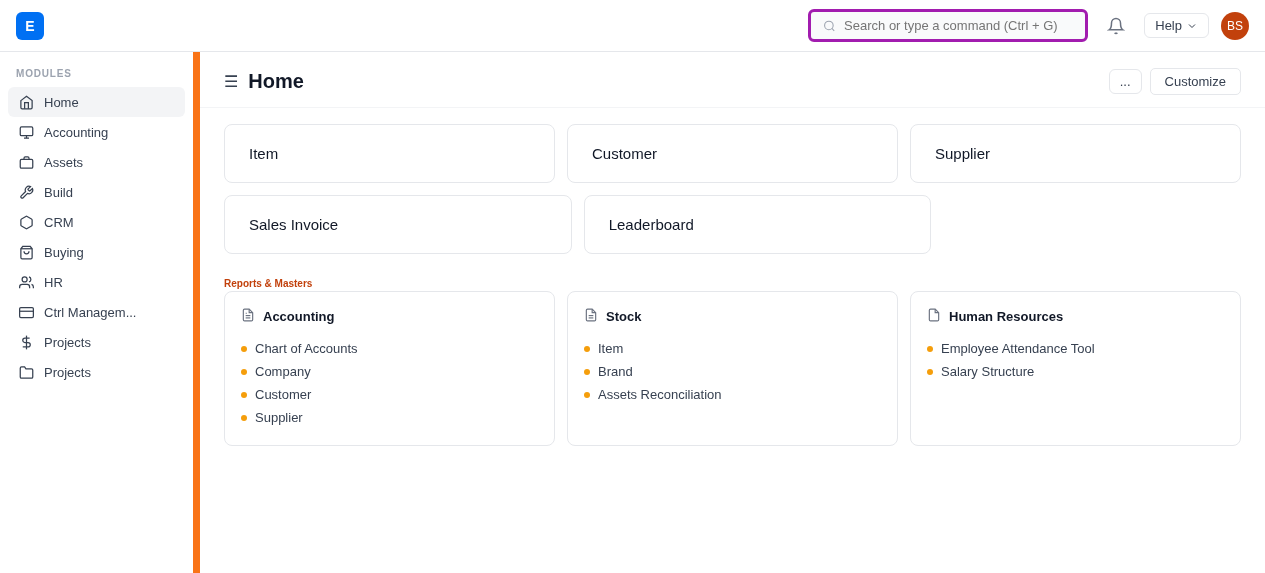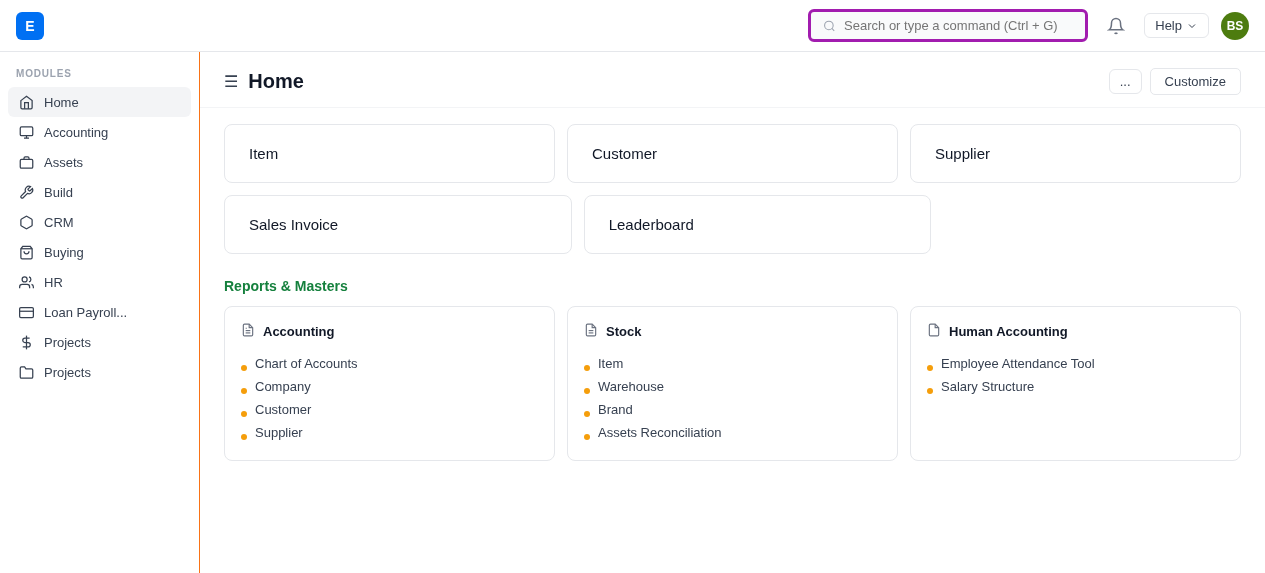--- a/index.html
+++ b/index.html
@@ -5,27 +5,27 @@
     * { margin: 0; padding: 0; box-sizing: border-box; }
     body { font-family: -apple-system, BlinkMacSystemFont, 'Segoe UI', sans-serif; background: #fff; display: flex; flex-direction: column; height: 573px; overflow: hidden; }
 
     
     .topbar { display: flex; align-items: center; padding: 0 16px; height: 52px; border-bottom: 1px solid #e5e7eb; gap: 12px; flex-shrink: 0; }
     .app-icon { width: 28px; height: 28px; background: #0070f3; border-radius: 6px; display: flex; align-items: center; justify-content: center; color: #fff; font-weight: 700; font-size: 14px; flex-shrink: 0; }
     .search-bar { margin-left: auto; display: flex; align-items: center; background: #f9fafb; border: 3px solid #a21caf; border-radius: 6px; padding: 6px 12px; gap: 8px; width: 280px; cursor: text; }
     .search-bar input { border: none; background: transparent; outline: none; font-size: 13px; color: #6b7280; width: 100%; }
     .bell-icon { width: 32px; height: 32px; display: flex; align-items: center; justify-content: center; cursor: pointer; color: #6b7280; position: relative; }
     .help-btn { display: flex; align-items: center; gap: 4px; padding: 4px 10px; border: 1px solid #e5e7eb; border-radius: 6px; font-size: 13px; cursor: pointer; color: #374151; }
-    .avatar { width: 28px; height: 28px; background: #4d7c0f; border-radius: 50%; display: flex; align-items: center; justify-content: center; color: #fff; font-size: 12px; font-weight: 700; }
+    .avatar { width: 28px; height: 28px; background: #c2410c; border-radius: 50%; display: flex; align-items: center; justify-content: center; color: #fff; font-size: 12px; font-weight: 400; }
 
     
     .layout { display: flex; flex: 1; overflow: hidden; }
 
     
-    .sidebar { width: 200px; border-right: 1px solid #f97316; padding: 12px 8px; overflow-y: auto; flex-shrink: 0; }
+    .sidebar { width: 200px; border-right: 7px solid #f97316; padding: 12px 8px; overflow-y: auto; flex-shrink: 0; }
     .sidebar-modules-label { font-size: 10px; font-weight: 600; color: #9ca3af; letter-spacing: 0.08em; padding: 4px 8px 8px; text-transform: uppercase; }
     .sidebar-item { display: flex; align-items: center; gap: 10px; padding: 7px 10px; border-radius: 6px; cursor: pointer; font-size: 13px; color: #374151; }
     .sidebar-item.active { background: #f3f4f6; font-weight: 500; }
     .sidebar-icon { width: 16px; height: 16px; flex-shrink: 0; display: flex; align-items: center; justify-content: center; }
 
     
     .main { flex: 1; overflow-y: auto; padding: 0; }
 
     
     .page-header { display: flex; align-items: center; justify-content: space-between; padding: 16px 24px 12px; border-bottom: 1px solid #f3f4f6; }
@@ -35,26 +35,26 @@
     .header-actions { display: flex; align-items: center; gap: 8px; }
     .more-btn { padding: 4px 10px; border: 1px solid #e5e7eb; border-radius: 6px; font-size: 13px; cursor: pointer; color: #374151; background: #fff; }
     .customize-btn { padding: 5px 14px; border: 1px solid #e5e7eb; border-radius: 5px; font-size: 13px; cursor: pointer; background: #fff; color: #374151; font-weight: 500; }
 
     
     .quick-cards { display: flex; gap: 12px; padding: 16px 24px 8px; flex-wrap: wrap; }
     .quick-card { border: 1px solid #e5e7eb; border-radius: 8px; padding: 20px 24px; font-size: 15px; font-weight: 500; color: #111827; cursor: pointer; min-width: 160px; flex: 1; max-width: 380px; }
 
     
     .reports-section { padding: 16px 24px 8px; }
-    .reports-title { font-size: 14px; font-weight: 600; color: #15803d; margin-bottom: 12px; }
+    .reports-title { font-size: 10px; font-weight: 600; color: #c2410c; margin-bottom: 2px; }
     .reports-grid { display: grid; grid-template-columns: 1fr 1fr 1fr; gap: 12px; }
     .report-card { border: 1px solid #e5e7eb; border-radius: 8px; padding: 16px; }
     .report-card-header { display: flex; align-items: center; gap: 8px; font-size: 13px; font-weight: 600; color: #111827; margin-bottom: 12px; }
     .report-card-icon { color: #6b7280; font-size: 14px; }
-    .report-item { display: flex; align-items: flex-end; gap: 8px; padding: 4px 0; font-size: 13px; color: #374151; cursor: pointer; }
+    .report-item { display: flex; align-items: center; gap: 8px; padding: 4px 0; font-size: 13px; color: #374151; cursor: pointer; }
     .report-bullet { width: 6px; height: 6px; background: #f59e0b; border-radius: 50%; flex-shrink: 0; }
   </style>
 </head>
 <body>
 
 <div class="topbar">
   <div class="app-icon">E</div>
   <div class="search-bar">
     <svg width="14" height="14" viewBox="0 0 24 24" fill="none" stroke="#9ca3af" stroke-width="2">
         <circle cx="11" cy="11" r="8"></circle>
@@ -146,21 +146,21 @@
       </span>
       <span>HR</span>
     </div>
     <div class="sidebar-item">
       <span class="sidebar-icon">
         <svg width="15" height="15" viewBox="0 0 24 24" fill="none" stroke="currentColor" stroke-width="2">
             <rect x="1" y="4" width="22" height="16" rx="2" ry="2"></rect>
             <line x1="1" y1="10" x2="23" y2="10"></line>
           </svg>
       </span>
-      <span>Loan Payroll...</span>
+      <span>Ctrl Managem...</span>
     </div>
     <div class="sidebar-item">
       <span class="sidebar-icon">
         <svg width="15" height="15" viewBox="0 0 24 24" fill="none" stroke="currentColor" stroke-width="2">
             <line x1="12" y1="1" x2="12" y2="23"></line>
             <path d="M17 5H9.5a3.5 3.5 0 0 0 0 7h5a3.5 3.5 0 0 1 0 7H6"></path>
           </svg>
       </span>
       <span>Projects</span>
     </div>
@@ -253,41 +253,37 @@
                 </svg>
             </span>
             <span>Stock</span>
           </div>
           <div class="report-item">
             <span class="report-bullet"></span>
             <span>Item</span>
           </div>
           <div class="report-item">
             <span class="report-bullet"></span>
-            <span>Warehouse</span>
-          </div>
-          <div class="report-item">
-            <span class="report-bullet"></span>
             <span>Brand</span>
           </div>
           <div class="report-item">
             <span class="report-bullet"></span>
             <span>Assets Reconciliation</span>
           </div>
         </div>
 
         <div class="report-card">
           <div class="report-card-header">
             <span class="report-card-icon">
               <svg width="14" height="14" viewBox="0 0 24 24" fill="none" stroke="currentColor" stroke-width="2">
                   <path d="M14 2H6a2 2 0 0 0-2 2v16a2 2 0 0 0 2 2h12a2 2 0 0 0 2-2V8z"></path>
                   <polyline points="14 2 14 8 20 8"></polyline>
                 </svg>
             </span>
-            <span>Human Accounting</span>
+            <span>Human Resources</span>
           </div>
           <div class="report-item">
             <span class="report-bullet"></span>
             <span>Employee Attendance Tool</span>
           </div>
           <div class="report-item">
             <span class="report-bullet"></span>
             <span>Salary Structure</span>
           </div>
         </div>

